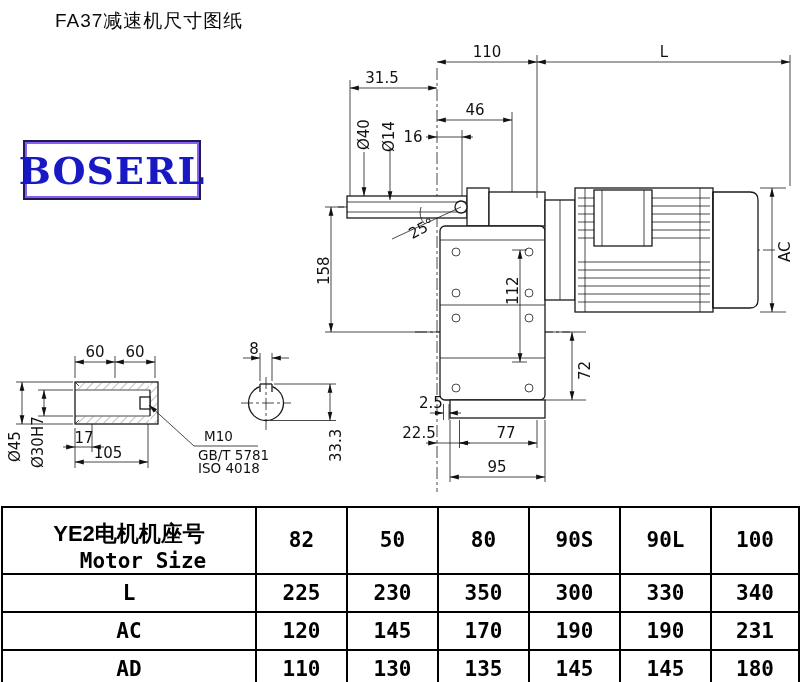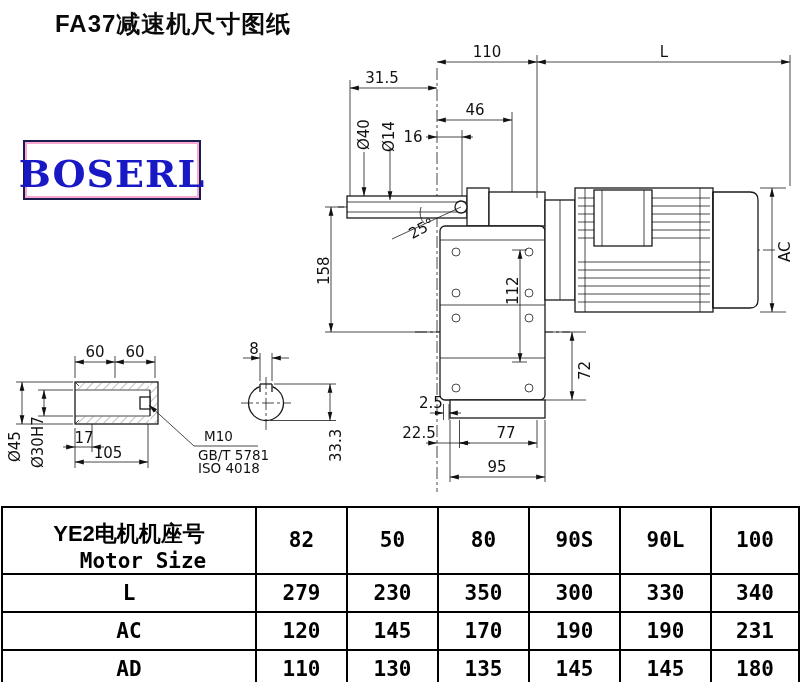--- a/index.html
+++ b/index.html
@@ -1,22 +1,22 @@
 <!DOCTYPE html>
 <html><head>
 <meta charset="utf-8">
 <style>
   html,body{margin:0;padding:0;}
   body{width:800px;height:682px;background:#ffffff;position:relative;overflow:hidden;
        font-family:"Liberation Sans",sans-serif;}
-  .title{position:absolute;left:55px;top:8px;font-size:24px;font-weight:bold;color:#0a0a0a;
+  .title{position:absolute;left:55px;top:8px;font-size:19px;font-weight:normal;color:#0a0a0a;
          letter-spacing:1px;font-family:"Liberation Sans",sans-serif;}
-  .logo{position:absolute;left:25px;top:142px;width:170px;height:52px;border:2px solid #f9a8d4;
+  .logo{position:absolute;left:25px;top:142px;width:170px;height:52px;border:2px solid #8b5cf6;
         box-shadow:0 0 0 1px #fff inset,0 0 0 2px #1b1b4e;
-        display:flex;align-items:flex-end;justify-content:center;background:#fff;}
+        display:flex;align-items:center;justify-content:center;background:#fff;}
   .logo span{font-family:"DejaVu Serif",serif;font-weight:bold;font-size:38px;color:#1818c4;
         letter-spacing:1px;}
   svg{position:absolute;left:0;top:0;}
   .ol{stroke:#1b1b1b;stroke-width:1.3;fill:none;}
   .olw{stroke:#1b1b1b;stroke-width:1.3;fill:#fff;}
   .tl{stroke:#1b1b1b;stroke-width:0.8;fill:none;}
   .cl{stroke:#1b1b1b;stroke-width:0.8;fill:none;stroke-dasharray:12 3 3 3;}
   .dim{font-family:"DejaVu Sans",sans-serif;font-size:15px;fill:#111;}
   .dims{font-family:"DejaVu Sans",sans-serif;font-size:13.5px;fill:#111;}
   .table-wrap{position:absolute;left:1px;top:506px;width:797px;}
@@ -263,21 +263,21 @@
         </td>
         <td>82</td>
         <td>50</td>
         <td>80</td>
         <td>90S</td>
         <td>90L</td>
         <td>100</td>
       </tr>
       <tr>
         <td>L</td>
-        <td>279</td>
+        <td>225</td>
         <td>230</td>
         <td>350</td>
         <td>300</td>
         <td>330</td>
         <td>340</td>
       </tr>
       <tr>
         <td>AC</td>
         <td>120</td>
         <td>145</td>

